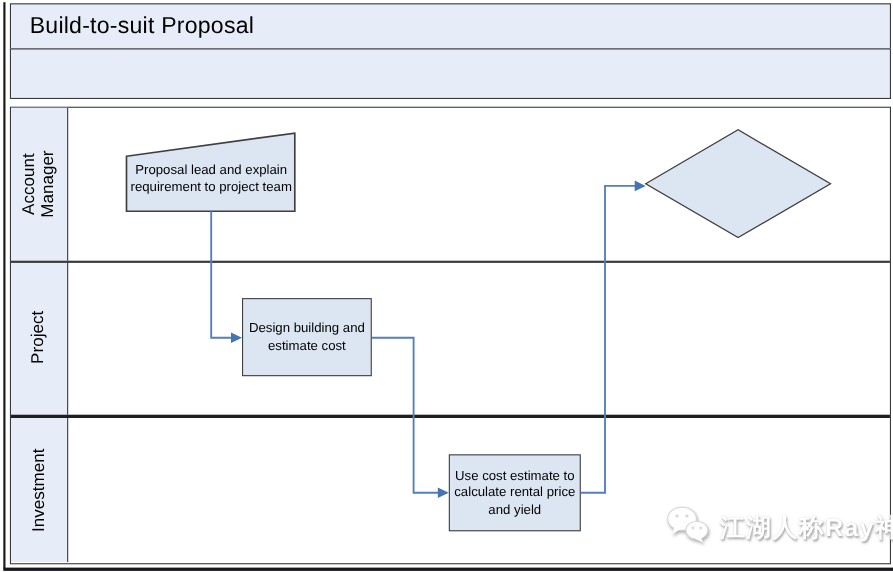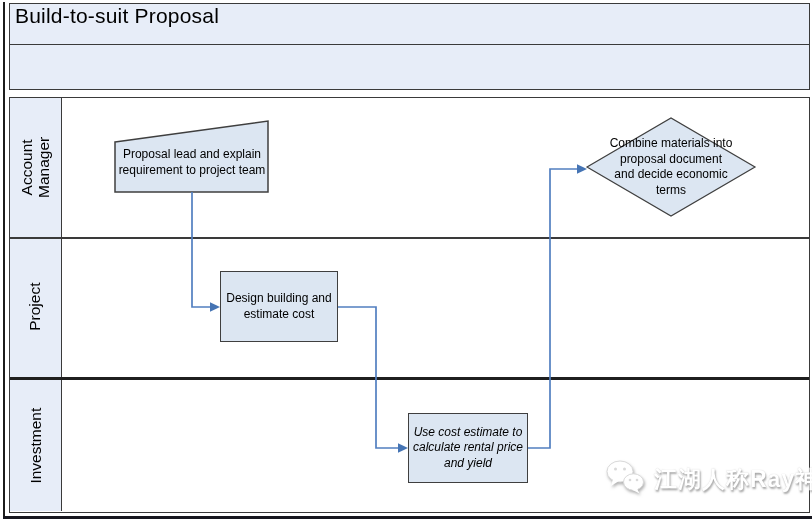--- a/index.html
+++ b/index.html
@@ -9,21 +9,21 @@
   }
   
   .page-edge-left{position:absolute;left:3px;top:2px;width:2px;height:515px;background:#1c1c1c;}
   .page-edge-bottom{position:absolute;left:3px;top:516px;width:809px;height:3px;background:#17171f;}
 
   
   .band{
     position:absolute;left:9px;width:801px;background:#e7edf8;
     border:1.5px solid #3a3a3a;box-sizing:border-box;
   }
-  .band.title{top:3px;height:42px;display:flex;}
+  .band.title{top:3px;height:42px;display:flex;align-items:center;padding-left:12px;}
   .band.title .t{font-size:21px;padding-left:5px;letter-spacing:0.2px;}
   .band.phase{top:44px;height:46px;}
 
   
   .lanes-frame{
     position:absolute;left:9px;top:97px;width:801px;height:416px;
     border:1.5px solid #3a3a3a;box-sizing:border-box;background:#fff;
   }
   .label-cell{
     position:absolute;left:0;width:52px;background:#e7edf8;
@@ -42,21 +42,21 @@
   
   svg.overlay{position:absolute;left:0;top:0;width:812px;height:520px;pointer-events:none;}
 
   
   .proc{
     position:absolute;background:#dce6f2;border:1.5px solid #3f3f3f;box-sizing:border-box;
     display:flex;align-items:center;justify-content:flex-start;text-align:center;
     font-size:12px;line-height:1.3;padding:0 2px;
   }
   .proc.design{left:220px;top:271px;width:118px;height:71px;}
-  .proc.cost{left:408px;top:413px;width:120px;height:70px;font-style:italic;}
+  .proc.cost{left:408px;top:413px;width:120px;height:70px;}
 
   
   .shape-text{
     position:absolute;text-align:center;font-size:12px;line-height:15.5px;
   }
   .shape-text.introduce{left:118px;top:147px;width:148px;}
   .shape-text.combine{left:609px;top:136px;width:124px;}
 
   
   .watermark{
@@ -116,21 +116,20 @@
   <div class="shape-text introduce">Proposal lead and explain requirement to project team</div>
 
   <div class="proc design">
     <span>Design building and estimate cost</span>
   </div>
 
   <div class="proc cost">
     <span>Use cost estimate to calculate rental price and yield</span>
   </div>
 
-  <div class="shape-text combine">Combine materials into proposal document and decide economic terms</div>
 
   <div class="watermark">
     <span class="wm-icon">
       <svg width="40" height="36" viewBox="0 0 40 36">
         <g fill="#ffffff" stroke="#d9d9d9" stroke-width="1">
           <ellipse cx="15" cy="12.5" rx="13" ry="10.5"></ellipse>
           <polygon points="8,20 6,27 14,22" stroke="none"></polygon>
           <ellipse cx="28.5" cy="23" rx="10" ry="8.2"></ellipse>
           <polygon points="32,29.5 34.5,34.5 26.5,30.5" stroke="none"></polygon>
         </g>

